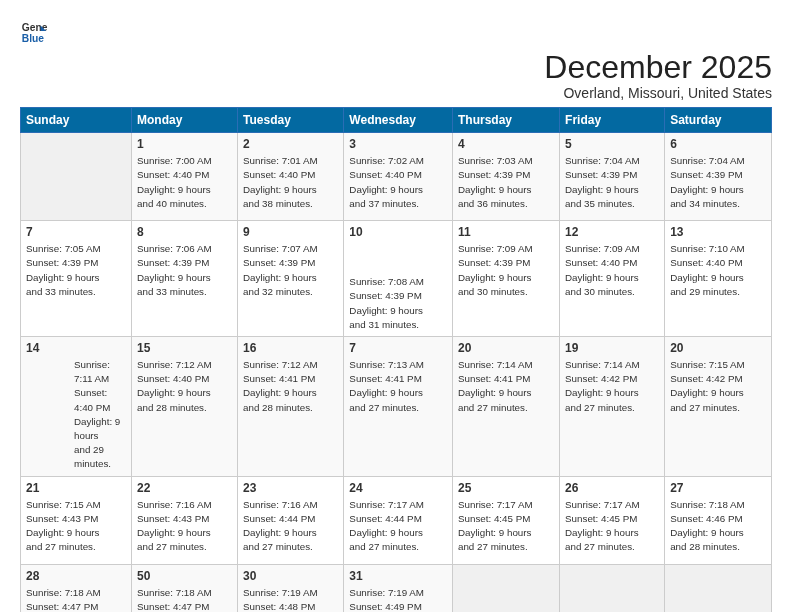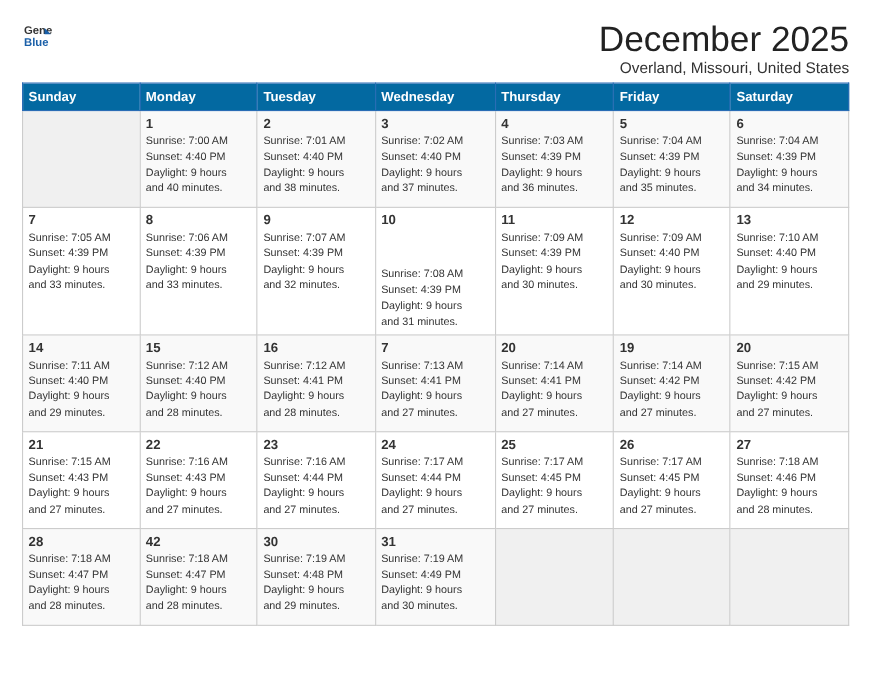--- a/index.html
+++ b/index.html
@@ -24,20 +24,21 @@
       display: flex;
       align-items: center;
       gap: 4px;
     }
     .logo-icon {
       width: 28px;
       height: 28px;
     }
     .title-block {
       text-align: right;
+      margin-top: 32px;
     }
     .month-title {
       font-size: 32px;
       font-weight: normal;
       color: #222;
       line-height: 1.1;
     }
     .location-title {
       font-size: 14px;
       color: #333;
@@ -206,21 +207,21 @@
             <span class="day-number">13</span>
             <div class="day-info" style="white-space: pre-line;">Sunrise: 7:10 AM
 Sunset: 4:40 PM
 Daylight: 9 hours
 and 29 minutes.</div>
           </td>
         </tr>
         <tr>
           <td>
             <span class="day-number">14</span>
-            <div class="day-info" style="white-space: pre-line;">Sunrise: 7:11 AM
+            <div class="day-info" style="white-space: pre-line; margin-left: 48px;">Sunrise: 7:11 AM
 Sunset: 4:40 PM
 Daylight: 9 hours
 and 29 minutes.</div>
           </td>
           <td>
             <span class="day-number">15</span>
             <div class="day-info" style="white-space: pre-line;">Sunrise: 7:12 AM
 Sunset: 4:40 PM
 Daylight: 9 hours
 and 28 minutes.</div>
@@ -314,21 +315,21 @@
         </tr>
         <tr>
           <td>
             <span class="day-number">28</span>
             <div class="day-info" style="white-space: pre-line;">Sunrise: 7:18 AM
 Sunset: 4:47 PM
 Daylight: 9 hours
 and 28 minutes.</div>
           </td>
           <td>
-            <span class="day-number">42</span>
+            <span class="day-number">50</span>
             <div class="day-info" style="white-space: pre-line;">Sunrise: 7:18 AM
 Sunset: 4:47 PM
 Daylight: 9 hours
 and 28 minutes.</div>
           </td>
           <td>
             <span class="day-number">30</span>
             <div class="day-info" style="white-space: pre-line;">Sunrise: 7:19 AM
 Sunset: 4:48 PM
 Daylight: 9 hours

